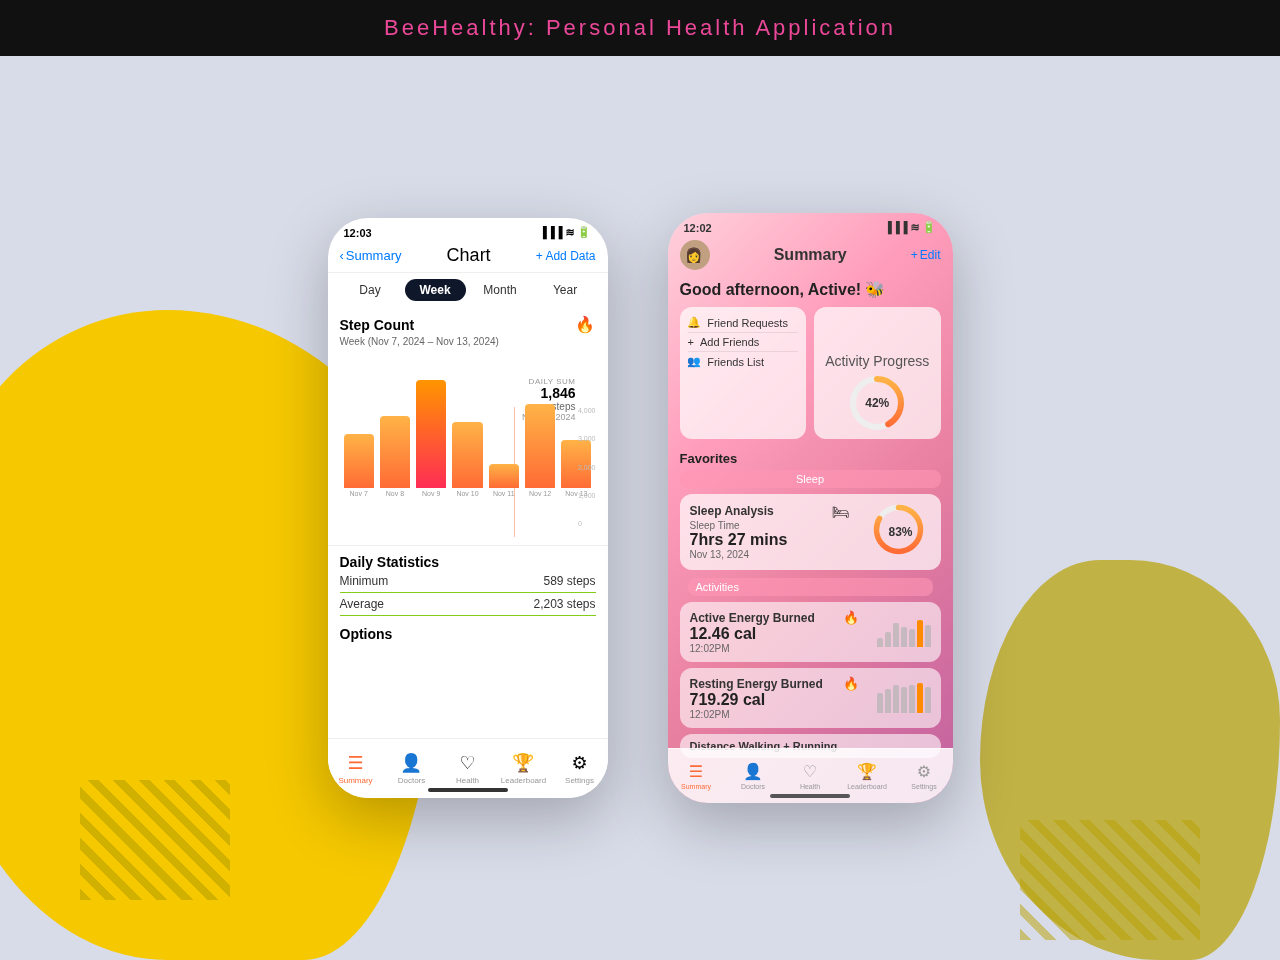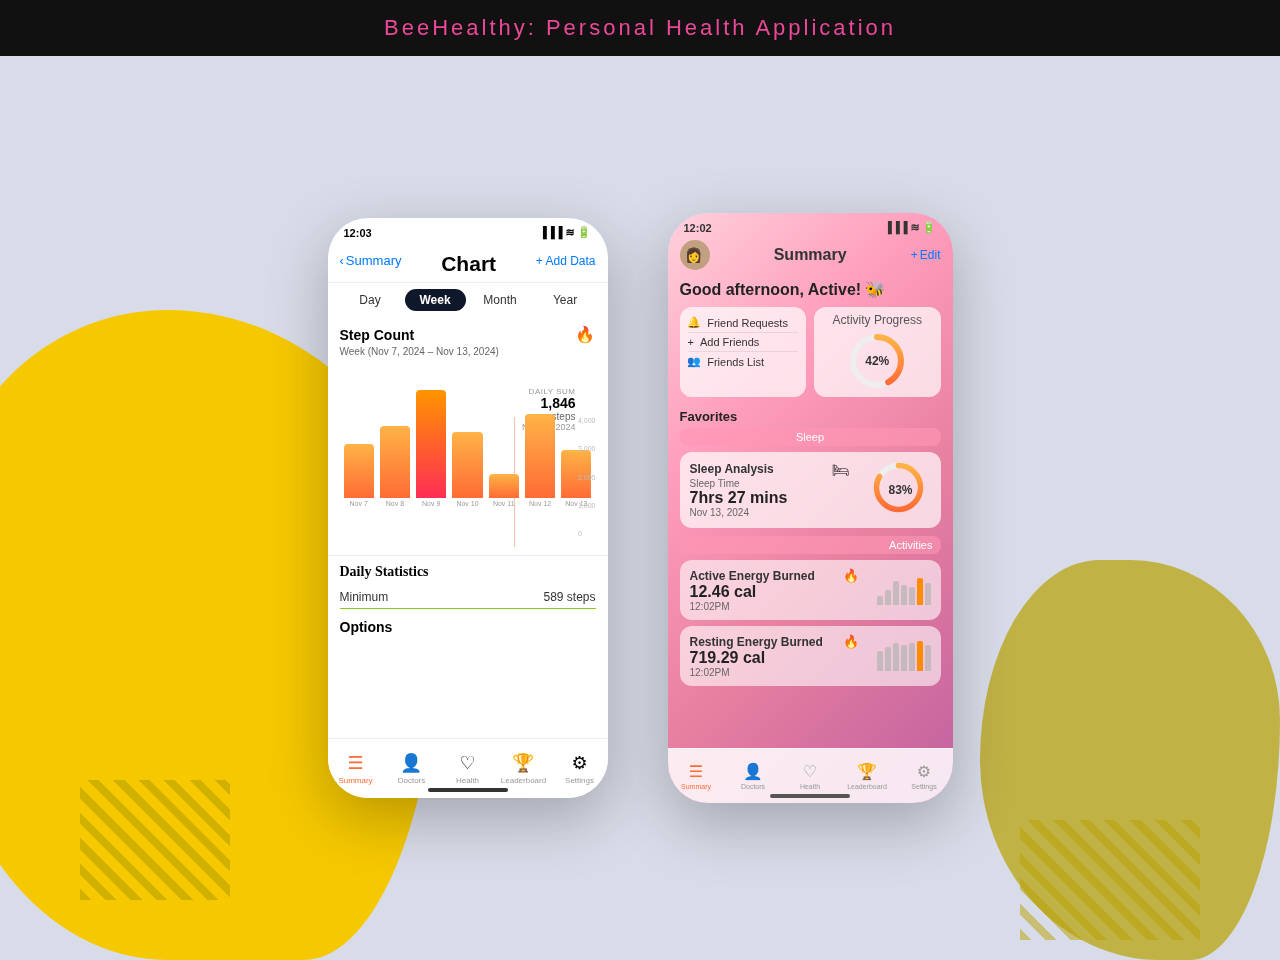--- a/index.html
+++ b/index.html
@@ -131,23 +131,22 @@
       border-bottom: 1px solid #eee;
     }
     .nav-back {
       color: #007AFF;
       font-size: 13px;
       display: flex;
       align-items: center;
       gap: 2px;
     }
     .nav-chart {
-      font-size: 21px;
-      font-weight: 700;
-      margin-top: 7px;
+      font-size: 18px;
+      font-weight: 400;
     }
     .nav-add {
       color: #007AFF;
       font-size: 12px;
     }
     .period-tabs {
       display: flex;
       gap: 4px;
       padding: 6px 12px;
     }
@@ -247,22 +246,20 @@
       background: rgba(255,100,50,0.4);
       left: 68%;
     }
     .daily-stats {
       padding: 8px 12px 4px;
       border-top: 1px solid #eee;
     }
     .daily-stats-title {
       font-size: 14px;
       font-weight: 600;
-      margin-bottom: 6px;
-      font-family: Liberation Serif, serif;
     }
     .stat-row {
       display: flex;
       justify-content: space-between;
       padding: 4px 0;
       font-size: 12px;
       border-bottom: 1px solid #84cc16;
     }
     .stat-label { color: #333; }
     .stat-value { color: #333; }
@@ -392,24 +389,25 @@
       flex: 1;
       background: rgba(255,255,255,0.7);
       border-radius: 12px;
       padding: 6px 8px;
       display: flex;
       flex-direction: column;
       align-items: center;
       justify-content: center;
     }
     .activity-label {
-      font-size: 12px;
+      font-size: 14px;
       color: #555;
       text-align: left;
       margin-bottom: 4px;
+      margin-top: 40px;
     }
     .donut-container {
       position: relative;
       width: 60px;
       height: 60px;
     }
     .donut-svg {
       transform: rotate(-90deg);
     }
     .donut-text {
@@ -461,26 +459,26 @@
       font-size: 16px;
       font-weight: 700;
       color: #222;
     }
     .sleep-date {
       font-size: 10px;
       color: #666;
     }
     .activities-divider {
       background: rgba(255,150,180,0.6);
-      margin: 0 12px;
+      margin: 0 20px;
       border-radius: 8px;
       padding: 3px 8px;
       font-size: 11px;
       color: #fff;
-      text-align: right;
+      text-align: left;
       margin-bottom: 6px;
     }
     .activity-energy-card {
       background: rgba(255,255,255,0.6);
       margin: 0 12px 6px;
       border-radius: 12px;
       padding: 8px 10px;
       display: flex;
       justify-content: space-between;
       align-items: center;
@@ -662,20 +660,24 @@
         </div>
       </div>
     </div>
 
     <div class="daily-stats">
       <div class="daily-stats-title">Daily Statistics</div>
       <div class="stat-row">
         <span class="stat-label">Minimum</span>
         <span class="stat-value">589 steps</span>
       </div>
+      <div class="stat-row">
+        <span class="stat-label">Average</span>
+        <span class="stat-value">2,203 steps</span>
+      </div>
     </div>
 
     <div class="options-section">
       <div class="options-title">Options</div>
     </div>
 
     <div class="bottom-nav">
       <div class="bottom-nav-item active">
         <span class="bottom-nav-icon">☰</span>
         <span class="bottom-nav-label">Summary</span>
@@ -816,20 +818,23 @@
         <div class="mini-bar" style="height:20px;"></div>
         <div class="mini-bar" style="height:24px;"></div>
         <div class="mini-bar" style="height:28px;"></div>
         <div class="mini-bar" style="height:26px;"></div>
         <div class="mini-bar" style="height:28px;"></div>
         <div class="mini-bar accent" style="height:30px;"></div>
         <div class="mini-bar" style="height:26px;"></div>
       </div>
     </div>
 
+    <div class="distance-card">
+      <div class="distance-title">Distance Walking + Running</div>
+    </div>
 
     <div class="right-bottom-nav">
       <div class="right-bottom-nav-item active">
         <span class="right-bottom-nav-icon">☰</span>
         <span class="right-bottom-nav-label">Summary</span>
       </div>
       <div class="right-bottom-nav-item">
         <span class="right-bottom-nav-icon">👤</span>
         <span class="right-bottom-nav-label">Doctors</span>
       </div>

